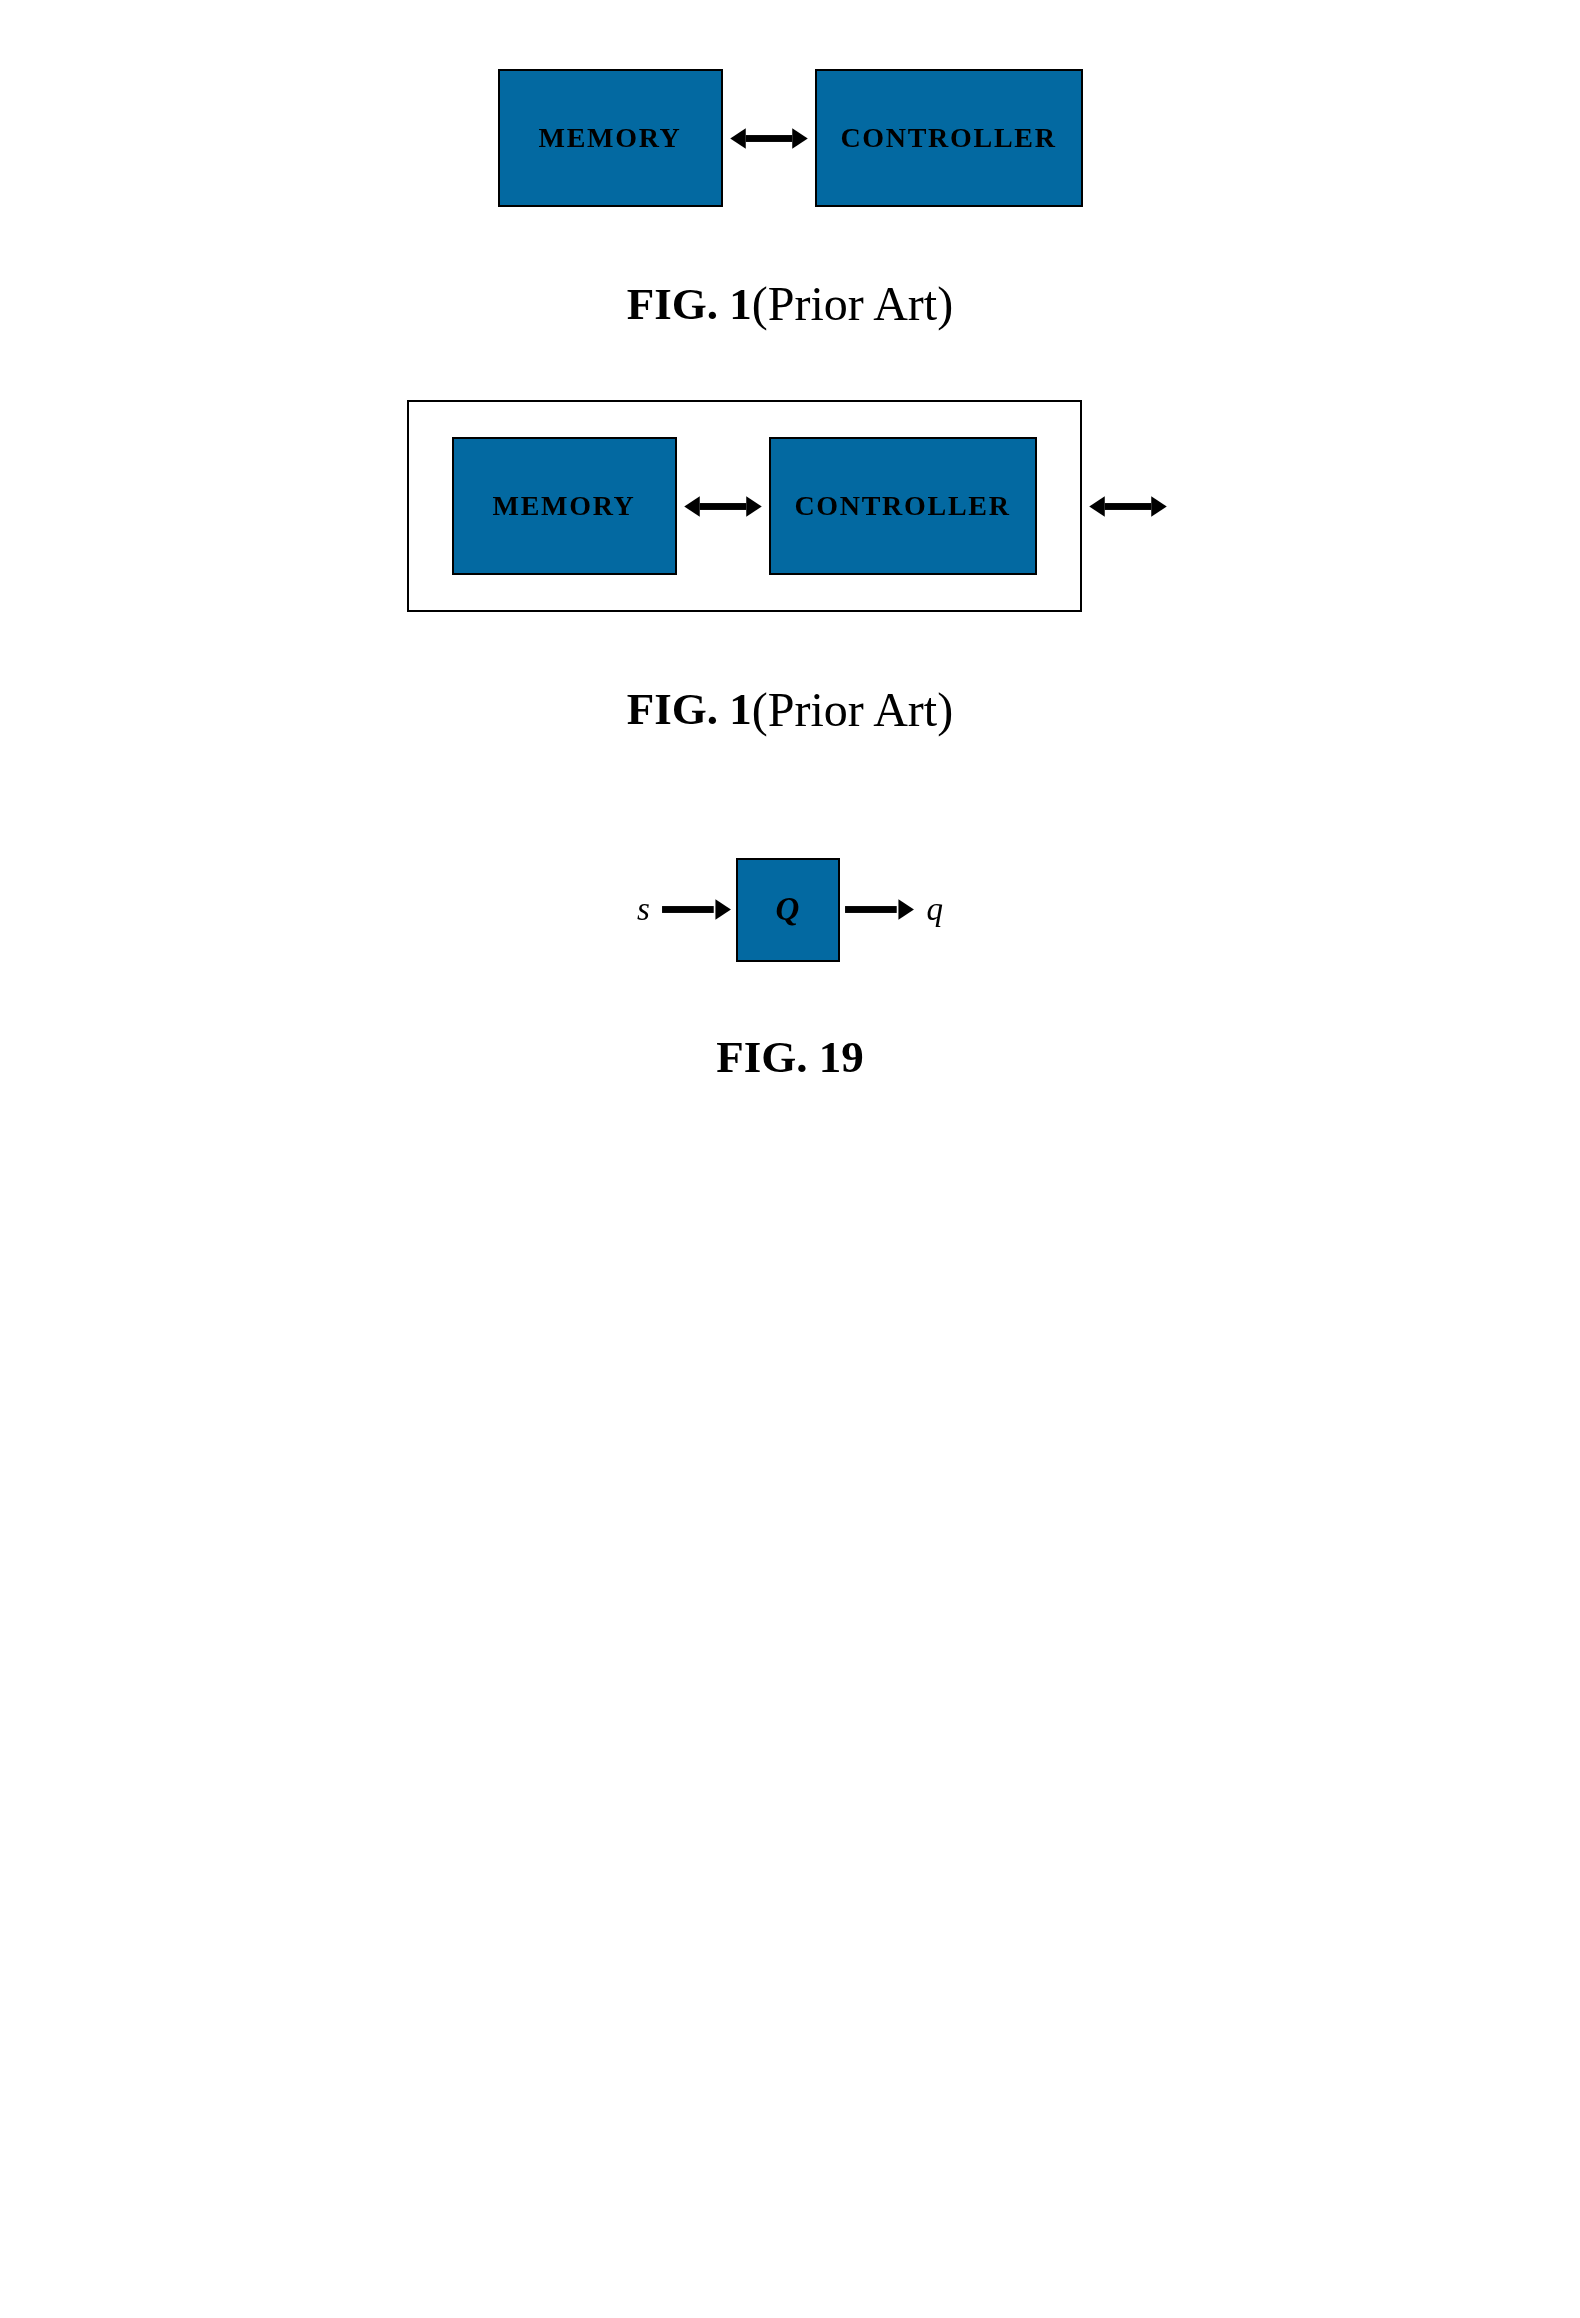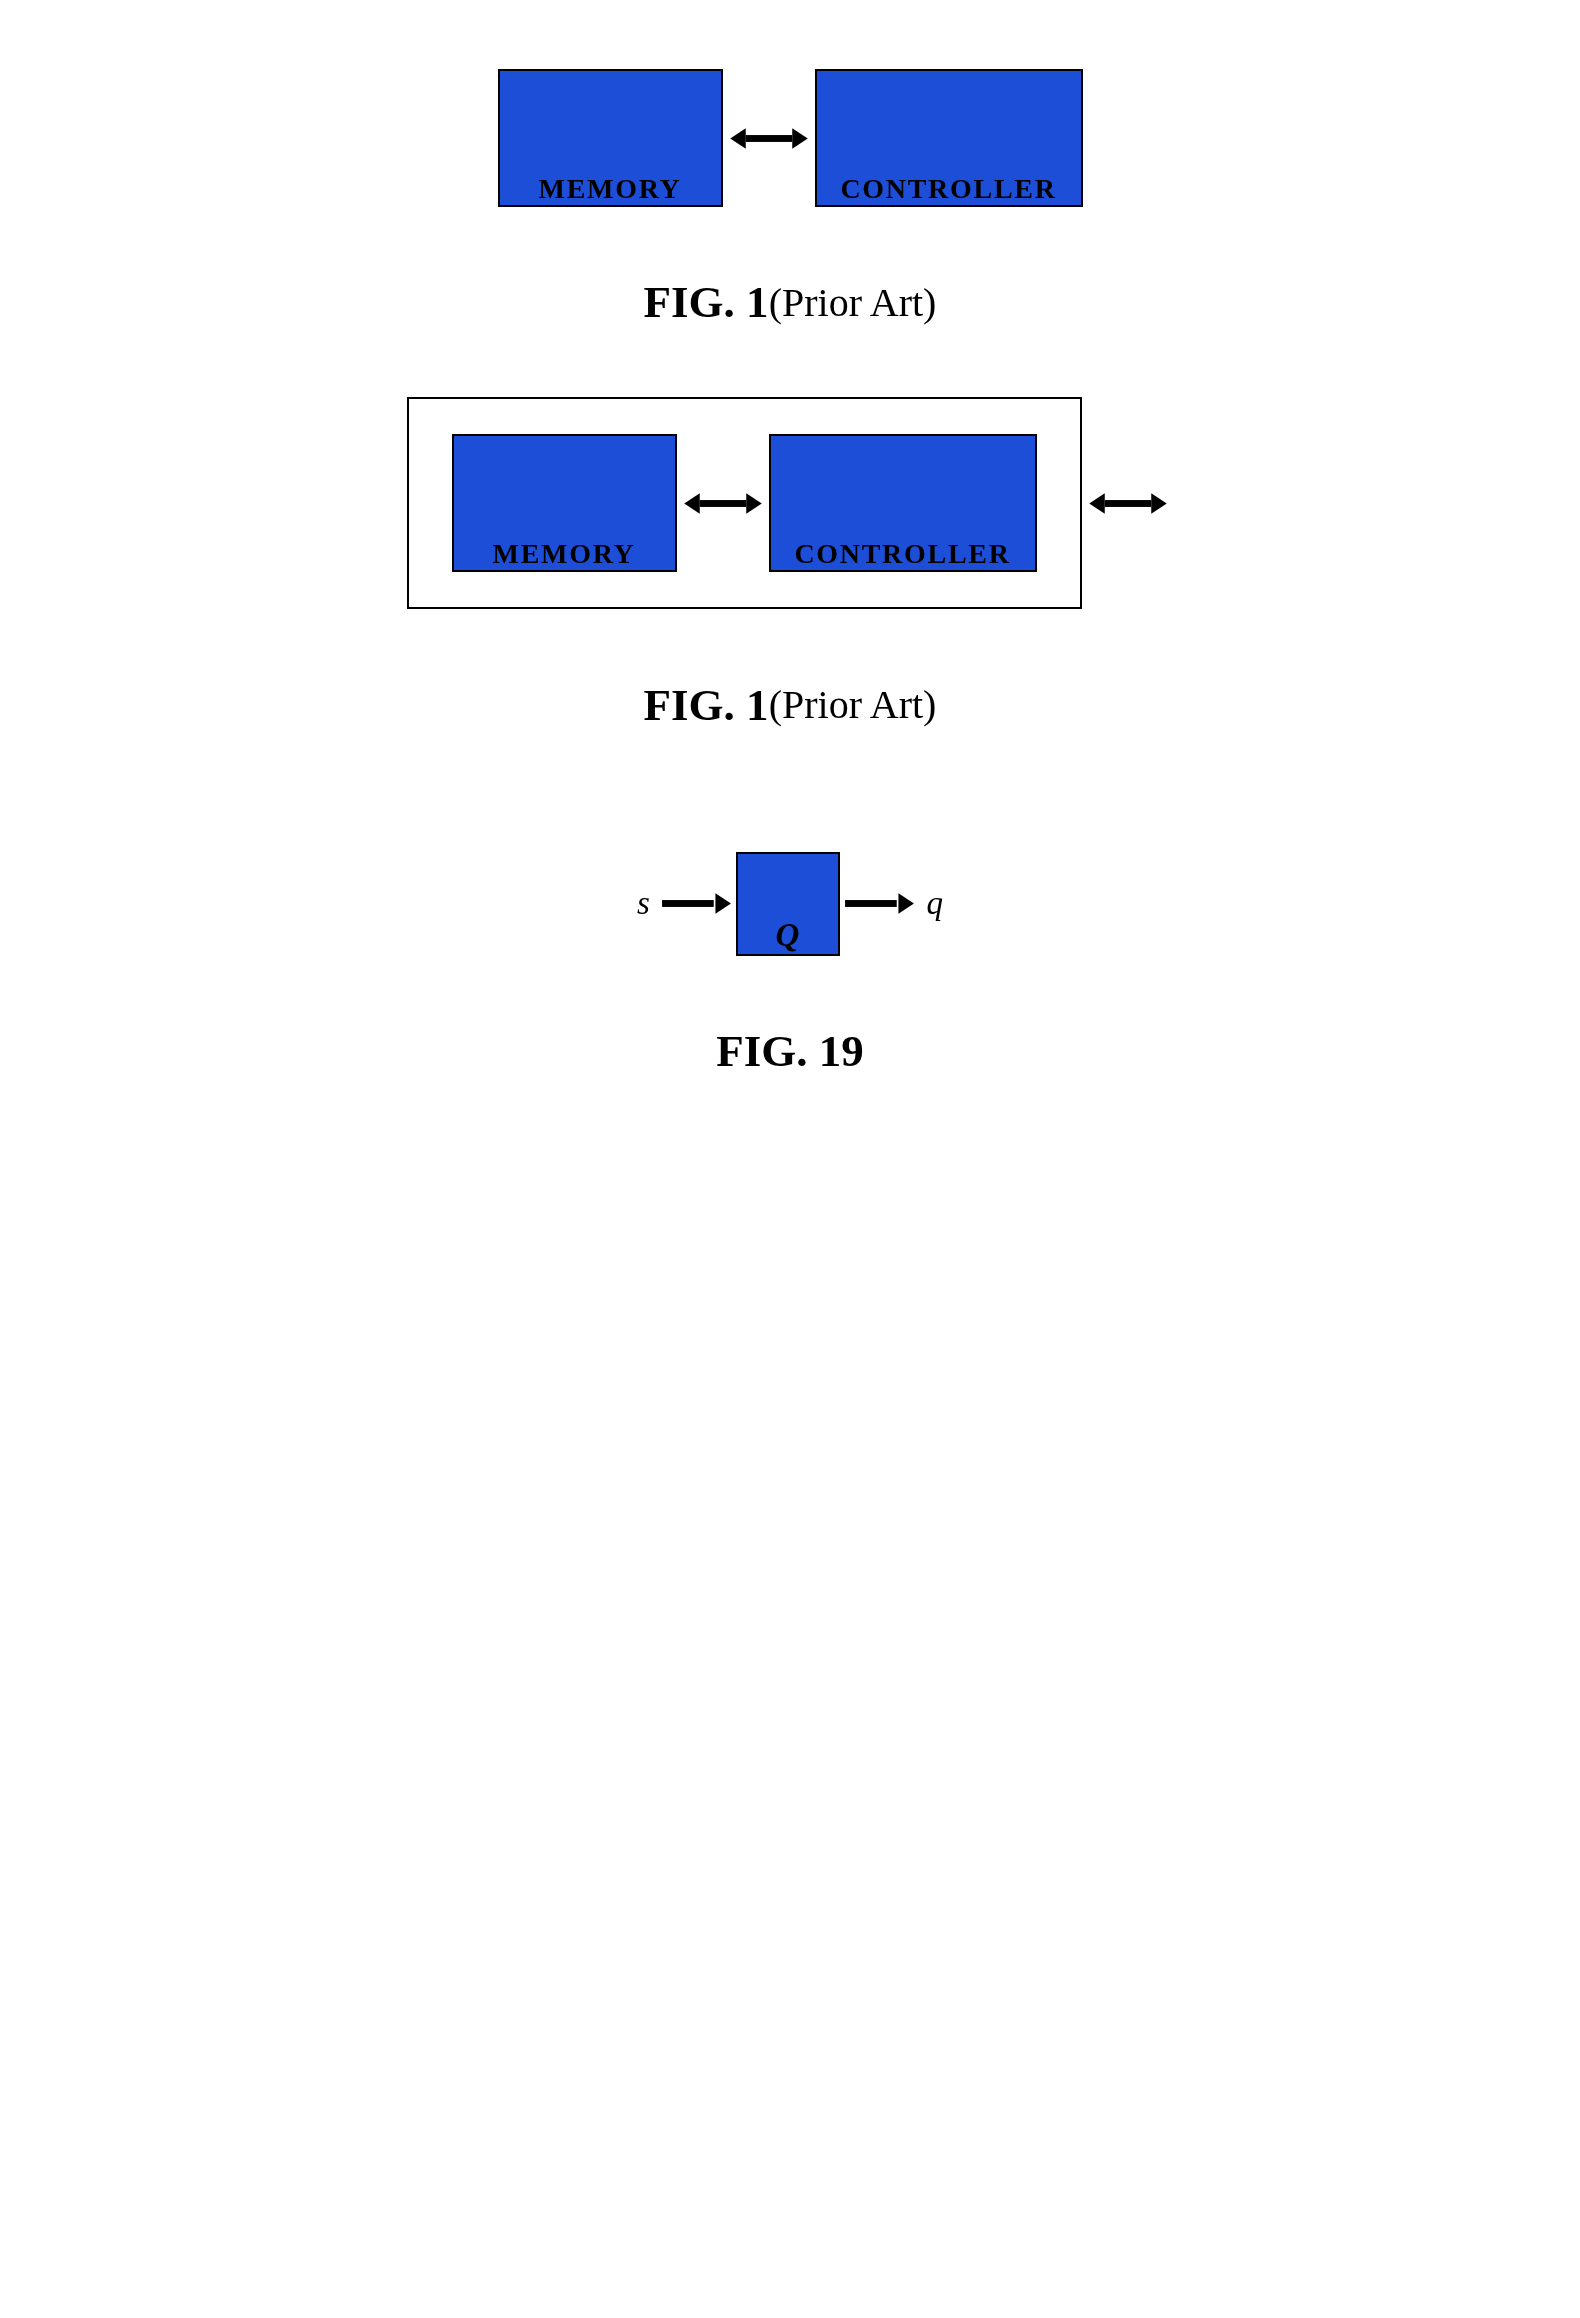--- a/index.html
+++ b/index.html
@@ -33,26 +33,26 @@
       flex-direction: row;
       align-items: center;
       justify-content: center;
       margin-bottom: 52px;
       gap: 0;
     }
 
     .box {
       border: 2.6px solid #000;
       display: flex;
-      align-items: flex-end;
+      align-items: center;
       justify-content: center;
       font-size: 28px;
       font-weight: bold;
       letter-spacing: 1.7px;
-      background: #1d4ed8;
+      background: #0369a1;
     }
 
     .box-memory-1 {
       width: 225px;
       height: 138px;
     }
 
     .box-controller-1 {
       width: 268px;
       height: 138px;
@@ -75,21 +75,21 @@
       margin-top: 17.3px;
     }
 
     .fig-label {
       font-size: 45px;
       font-weight: bold;
       font-family: 'Times New Roman', Times, serif;
     }
 
     .fig-sublabel {
-      font-size: 40px;
+      font-size: 48px;
       font-family: 'Times New Roman', Times, serif;
       text-align: center;
     }
 
     
     .fig2-section {
       display: flex;
       flex-direction: column;
       align-items: center;
       width: 100%;

